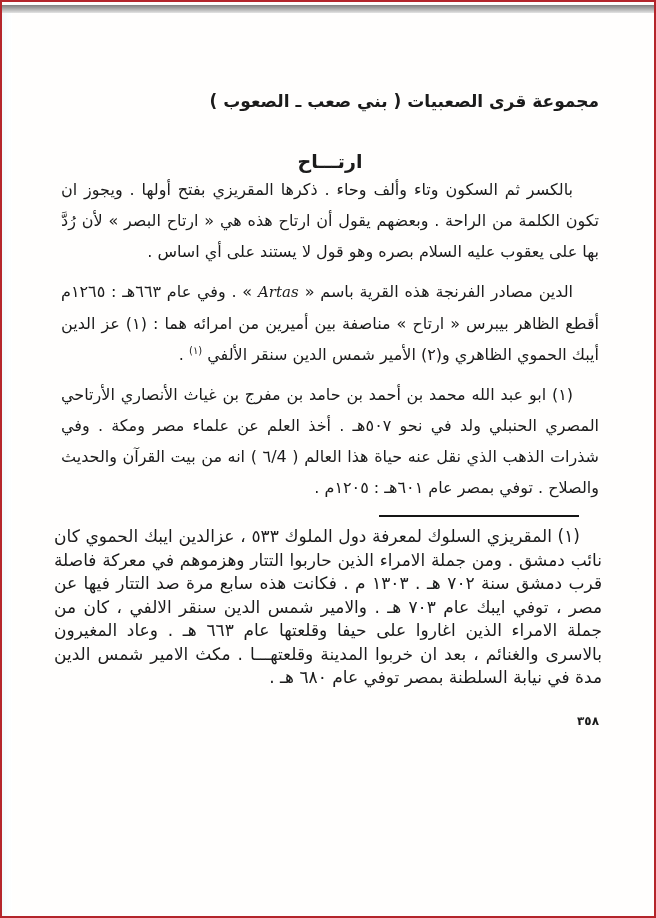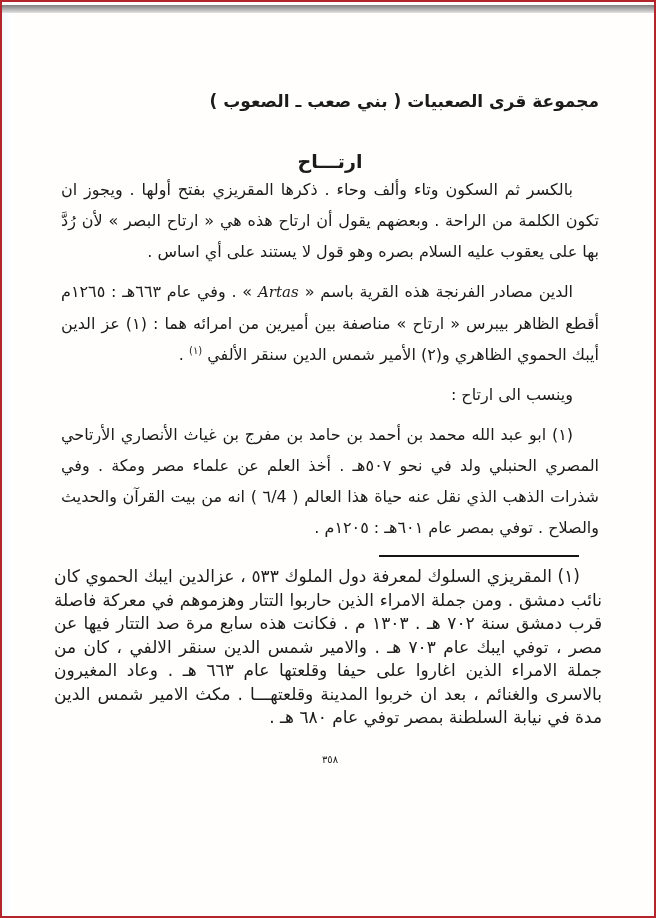--- a/index.html
+++ b/index.html
@@ -84,44 +84,43 @@
   }
   .footnote {
     margin: 0 -3px 0 -7px;
     font-size: 17px;
     line-height: 23.5px;
     text-align: justify;
     text-indent: 22px;
   }
   .page-number {
     margin-top: 24px;
-    text-align: center;
-    font-size: 10px;
-    font-weight: normal;
+    text-align: right;
+    font-size: 12px;
+    font-weight: bold;
     letter-spacing: 3px;
   }
 </style>
 </head>
 <body>
 
 <div class="page">
   <div class="top-strip"></div>
   <div class="left-sheen"></div>
 
   <div class="content">
 
     <h1 class="section-title">مجموعة قرى الصعبيات ( بني صعب ـ الصعوب )</h1>
 
     <h2 class="entry-title">ارتـــاح</h2>
 
     <p class="para indent p1">بالكسر ثم السكون وتاء وألف وحاء . ذكرها المقريزي بفتح أولها . ويجوز ان تكون الكلمة من الراحة . وبعضهم يقول أن ارتاح هذه هي « ارتاح البصر » لأن رُدَّ بها على يعقوب عليه السلام بصره وهو قول لا يستند على أي اساس .</p>
 
     <p class="para indent p2"><span>الدين مصادر الفرنجة هذه القرية باسم «</span><span class="latin">Artas</span><span>» . وفي عام ٦٦٣هـ : ١٢٦٥م أقطع الظاهر بيبرس « ارتاح » مناصفة بين أميرين من امرائه هما : (١) عز الدين أيبك الحموي الظاهري و(٢) الأمير شمس الدين سنقر الألفي </span><sup class="ref">(١)</sup><span> .</span></p>
 
-    <p class="para indent p3">وينسب الى ارتاح :</p>
 
     <p class="para indent p4">(١) ابو عبد الله محمد بن أحمد بن حامد بن مفرج بن غياث الأنصاري الأرتاحي المصري الحنبلي ولد في نحو ٥٠٧هـ . أخذ العلم عن علماء مصر ومكة . وفي شذرات الذهب الذي نقل عنه حياة هذا العالم ( ٦/4 ) انه من بيت القرآن والحديث والصلاح . توفي بمصر عام ٦٠١هـ : ١٢٠٥م .</p>
 
     <div class="fn-rule"></div>
 
     <p class="footnote">(١) المقريزي السلوك لمعرفة دول الملوك ٥٣٣ ، عزالدين ايبك الحموي كان نائب دمشق . ومن جملة الامراء الذين حاربوا التتار وهزموهم في معركة فاصلة قرب دمشق سنة ٧٠٢ هـ . ١٣٠٣ م . فكانت هذه سابع مرة صد التتار فيها عن مصر ، توفي ايبك عام ٧٠٣ هـ . والامير شمس الدين سنقر الالفي ، كان من جملة الامراء الذين اغاروا على حيفا وقلعتها عام ٦٦٣ هـ . وعاد المغيرون بالاسرى والغنائم ، بعد ان خربوا المدينة وقلعتهـــا . مكث الامير شمس الدين مدة في نيابة السلطنة بمصر توفي عام ٦٨٠ هـ .</p>
 
     <div class="page-number">٣٥٨</div>
 
   </div>

